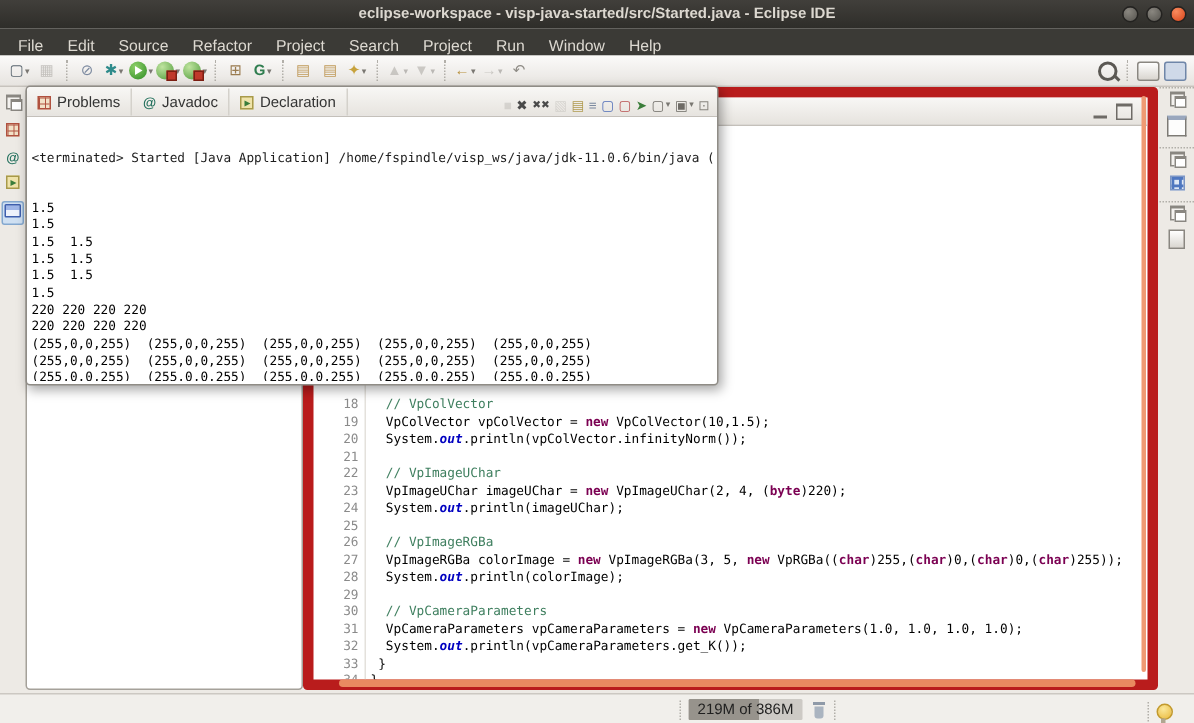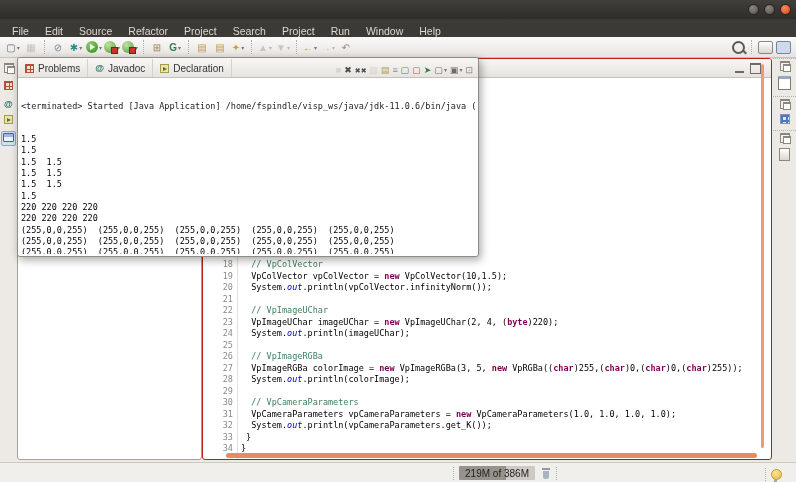--- a/index.html
+++ b/index.html
@@ -41,36 +41,36 @@
   .persp.pressed{background:#cfd9e8;border-color:#6f86a8}
 
   
   #leftstrip{top:58px;left:0;width:17px;height:404px;display:flex;flex-direction:column;align-items:center;padding-top:2px;box-sizing:border-box}
   #leftstrip .vicon{margin:2px 0}
   .sel{background:#cfe0f2;border:1px solid #84a8cf;border-radius:2px}
 
   #pkgpanel{top:58px;left:17px;width:185px;height:402px;background:#fff;border:1px solid #a5a19a;
             border-radius:3px;box-sizing:border-box}
 
-  #editor{top:58px;left:202px;width:570px;height:402px;background:#fff;border:1px solid #b91c1c;
+  #editor{top:58px;left:202px;width:570px;height:402px;background:#fff;border:7px solid #b91c1c;
           border-radius:3px;box-sizing:border-box;overflow:hidden}
   #edtabs{position:absolute;top:0;left:0;right:0;height:18px;background:linear-gradient(#f8f7f5,#e6e3de);
           border-bottom:1px solid #c4c0ba}
   .minmax{position:absolute;top:4px;display:flex;gap:6px}
   .minbtn{width:9px;height:8px;border-bottom:2px solid #6e6b66;display:inline-block}
   .maxbtn{width:9px;height:8px;border:1px solid #6e6b66;border-top:2px solid #6e6b66;display:inline-block}
   #gutter{position:absolute;top:200px;left:2px;width:28px;text-align:right;
           font-family:"DejaVu Sans Mono",monospace;font-size:8.5px;color:#8a8a8a;line-height:11.5px}
   #gutterline{position:absolute;top:18px;bottom:0;left:34px;width:0;border-left:1px solid #e4e1dc}
   #code{position:absolute;top:200px;left:38px;right:12px;font-family:"DejaVu Sans Mono",monospace;
         font-size:8.5px;line-height:11.5px;white-space:pre;overflow:hidden}
   .seg-p{color:#000}
   .seg-c{color:#3F7F5F}
   .seg-k{color:#7B0052;font-weight:bold}
-  .seg-f{color:#0000C0;font-weight:normal;font-style:italic}
+  .seg-f{color:#0000C0;font-weight:bold;font-style:italic}
   #vscroll{top:64px;left:761px;width:3px;height:384px;background:#ef9a73;border-radius:2px}
   #hscroll{top:453px;left:226px;width:531px;height:5px;background:#e98a60;border-radius:3px}
 
   
   #rightstrip{top:58px;left:773px;width:23px;height:404px}
   .rgroup{border-top:1px dotted #b2afa9;padding:2px 0 4px 0;display:flex;flex-direction:column;align-items:center;gap:3px}
 
   
   #console{top:57px;left:17px;width:462px;height:200px;background:#fff;border:1px solid #8f8c86;
            border-radius:3px;box-shadow:2px 3px 8px rgba(0,0,0,.35);box-sizing:border-box;z-index:50}
@@ -116,20 +116,21 @@
   #memgauge{width:76px;height:14px;background:#cdcac5;position:relative;border-radius:1px;overflow:hidden}
   #memfill{position:absolute;left:0;top:0;bottom:0;width:62%;background:#97938c}
   #memtext{position:absolute;left:0;right:0;top:0;bottom:0;display:flex;align-items:center;justify-content:center;
            font-size:10px;color:#1f1f1f}
   .sbsep{width:0;height:13px;border-left:1px dotted #b2afa9;margin:0 5px}
 </style>
 </head>
 <body>
 
 <div class="abs" id="titlebar">
+  <span>eclipse-workspace - visp-java-started/src/Started.java - Eclipse IDE</span>
   <span class="winbtns" id="winbtns">
       <span class="winbtn"></span>
       <span class="winbtn"></span>
       <span class="winbtn close"></span>
     </span>
 </div>
 
 <div class="abs" id="menubar">
     <span>File</span>
     <span>Edit</span>

